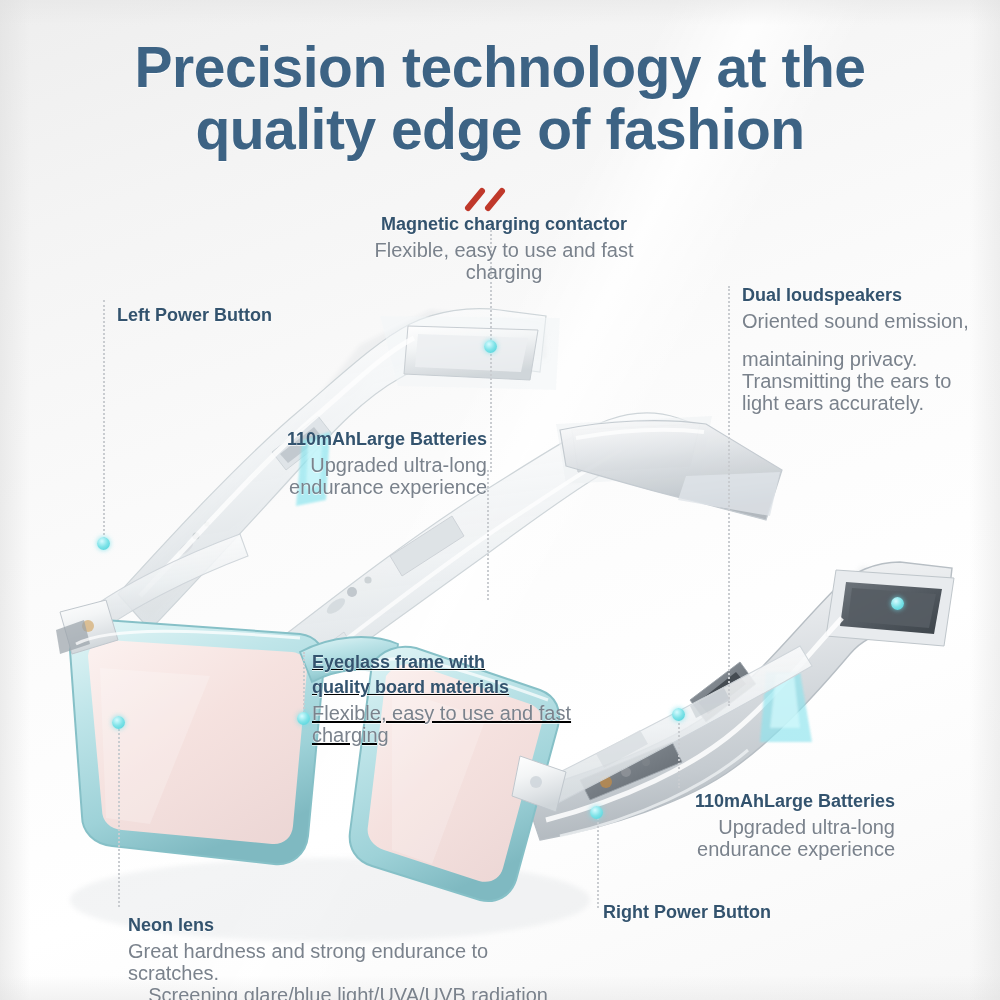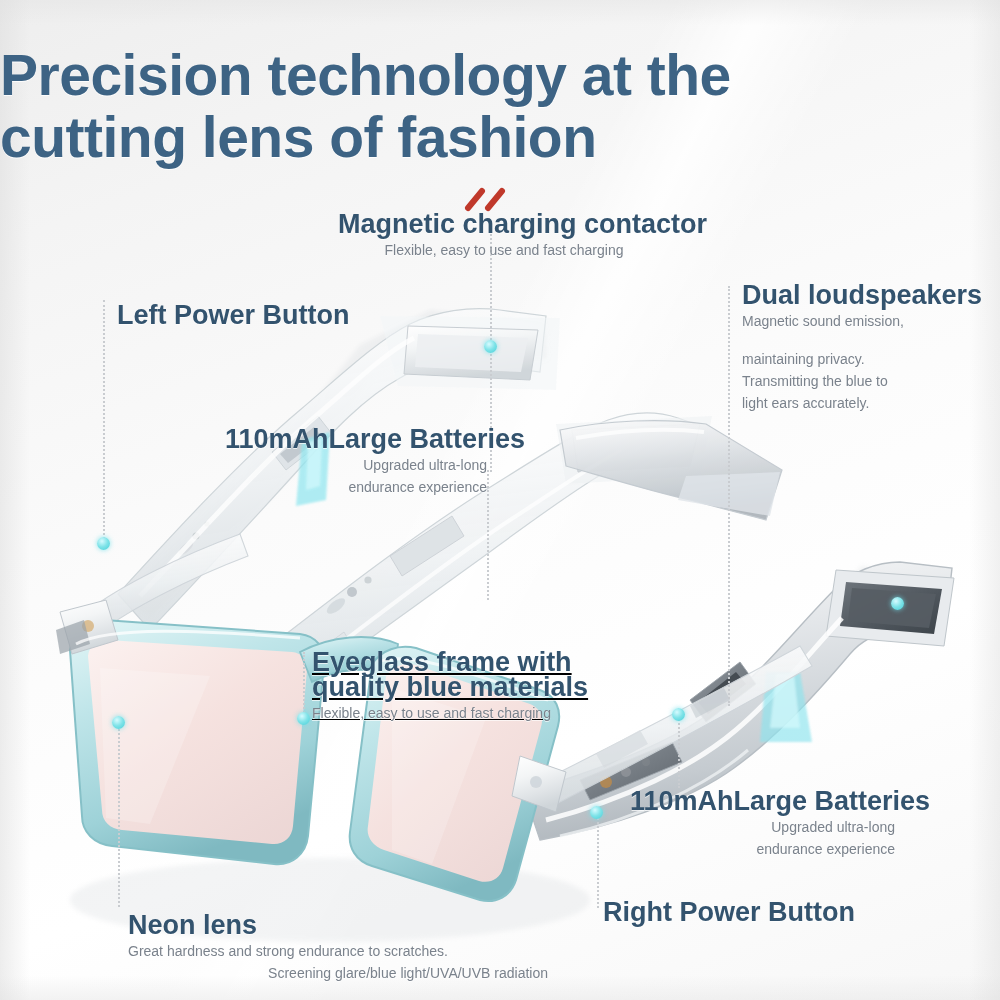--- a/index.html
+++ b/index.html
@@ -25,22 +25,22 @@
     content:"";position:absolute;inset:0;pointer-events:none;
     background:
       linear-gradient(90deg, rgba(222,222,222,.55) 0, rgba(222,222,222,0) 3%),
       linear-gradient(-90deg, rgba(222,222,222,.45) 0, rgba(222,222,222,0) 3%),
       linear-gradient(180deg, rgba(228,228,228,.5) 0, rgba(228,228,228,0) 2.5%),
       linear-gradient(0deg, rgba(228,228,228,.45) 0, rgba(228,228,228,0) 2.5%);
   }
 
   
   #headline {
-    position:absolute; top:44px; left:0; width:1000px;
-    text-align:left; z-index:40;
+    position:absolute; top:36px; left:0; width:1000px;
+    text-align:center; z-index:40;
   }
   #headline .line {
     display:block;
     color:#3d6384;
     font-weight:bold;
     font-size:57px;
     line-height:62px;
     letter-spacing:-.5px;
     text-shadow:0 1px 0 rgba(255,255,255,.85);
   }
@@ -59,44 +59,44 @@
   .dot {
     position:absolute; z-index:30;
     width:13px; height:13px; border-radius:50%;
     background:radial-gradient(circle at 38% 32%, #d6fbff 0%, #7fe3e8 48%, #46cfd8 100%);
     box-shadow:0 0 5px rgba(110,225,235,.8);
   }
 
   
   .callout { position:absolute; z-index:35; }
   .callout .title {
-    color:#33536e; font-weight:bold; font-size:27px; line-height:25px;
+    color:#33536e; font-weight:bold; font-size:18px; line-height:25px;
     text-shadow:0 1px 0 rgba(255,255,255,.7);
     white-space:nowrap;
   }
   .callout .title.wrap { white-space:normal; }
   .callout .sub {
-    color:#7a828c; font-size:14px; line-height:22px; margin-top:2px;
+    color:#7a828c; font-size:20px; line-height:22px; margin-top:2px;
     text-shadow:0 1px 0 rgba(255,255,255,.65);
   }
   .ta-left   { text-align:left; }
   .ta-right  { text-align:right; }
   .ta-center { text-align:center; }
 
   
   #art { position:absolute; inset:0; z-index:8; }
 </style>
 </head>
 <body>
 
 <div id="page">
 
   <div id="headline">
     <span class="line">Precision technology at the</span>
-    <span class="line">cutting lens of fashion</span>
+    <span class="line">quality edge of fashion</span>
   </div>
 
   <svg id="accent" viewBox="0 0 52 26">
     <path d="M6 22 L20 5" stroke="#c0392b" stroke-width="6" stroke-linecap="round" fill="none"></path>
     <path d="M26 22 L40 5" stroke="#c0392b" stroke-width="6" stroke-linecap="round" fill="none"></path>
   </svg>
 
   <div id="art">
 
     <svg width="1000" height="1000" viewBox="0 0 1000 1000">
@@ -293,39 +293,39 @@
   <div class="dot" style="left:891px; top:597px;"></div>
   <div class="dot" style="left:672px; top:708px;"></div>
 
   <div class="callout ta-center" style="left:338px; top:212px; width:332px;">
     <div class="title">Magnetic charging contactor</div>
     <div class="sub">Flexible, easy to use and fast charging</div>
   </div>
 
   <div class="callout ta-left" style="left:742px; top:283px; width:230px;">
     <div class="title">Dual loudspeakers</div>
-    <div class="sub">Magnetic sound emission,</div>
+    <div class="sub">Oriented sound emission,</div>
     <div class="sub" style="margin-top:16px;">maintaining privacy.</div>
-    <div class="sub" style="margin-top:0;">Transmitting the blue to</div>
+    <div class="sub" style="margin-top:0;">Transmitting the ears to</div>
     <div class="sub" style="margin-top:0;">light ears accurately.</div>
   </div>
 
   <div class="callout ta-left" style="left:117px; top:303px; width:230px;">
     <div class="title">Left Power Button</div>
   </div>
 
   <div class="callout ta-right" style="left:225px; top:427px; width:262px;">
     <div class="title">110mAhLarge Batteries</div>
     <div class="sub">Upgraded ultra-long</div>
     <div class="sub" style="margin-top:0;">endurance experience</div>
   </div>
 
   <div class="callout ta-left" style="left:312px; top:650px; width:320px;text-decoration:underline;">
     <div class="title wrap">Eyeglass frame with</div>
-    <div class="title wrap">quality blue materials</div>
+    <div class="title wrap">quality board materials</div>
     <div class="sub">Flexible, easy to use and fast charging</div>
   </div>
 
   <div class="callout ta-right" style="left:630px; top:789px; width:265px;">
     <div class="title">110mAhLarge Batteries</div>
     <div class="sub">Upgraded ultra-long</div>
     <div class="sub" style="margin-top:0;">endurance experience</div>
   </div>
 
   <div class="callout ta-left" style="left:603px; top:900px; width:260px;">

